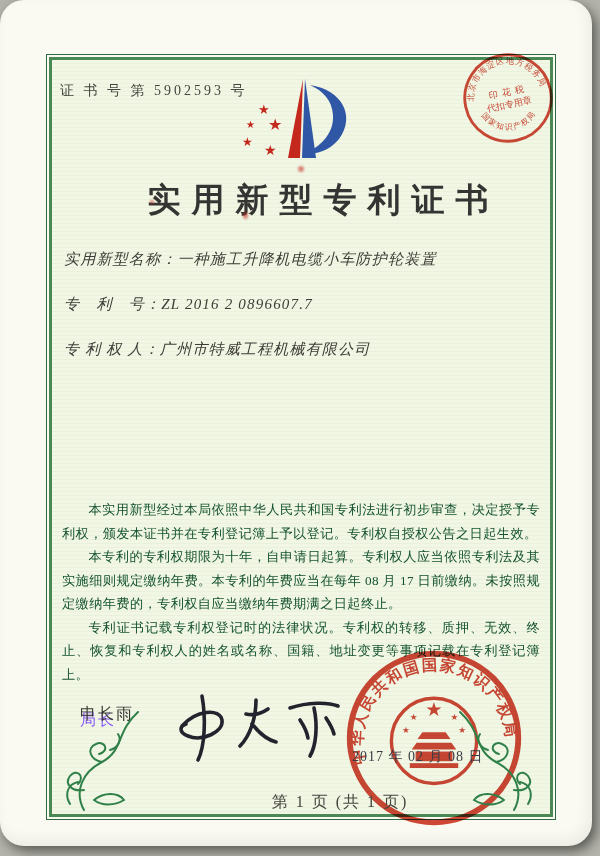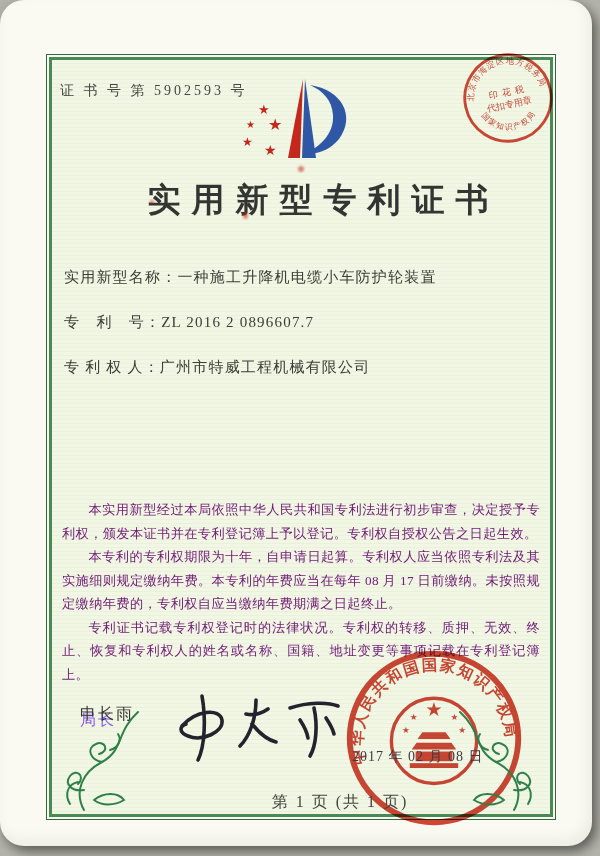--- a/index.html
+++ b/index.html
@@ -24,27 +24,27 @@
   }
   .cert-no{
     position:absolute;left:60px;top:82px;font-size:14px;letter-spacing:3px;color:#45453f;
   }
   .logo{position:absolute;left:230px;top:70px;width:140px;height:100px;}
   .doc-title{
     position:absolute;left:0;top:178px;width:600px;text-align:center;
     font-size:33px;font-weight:bold;letter-spacing:11px;color:#343432;text-indent:11px;margin-left:18px;
   }
   .speck{position:absolute;border-radius:50%;background:rgba(198,44,30,.55);filter:blur(1px);}
-  .fields{position:absolute;left:64px;top:268px;width:470px;}
+  .fields{position:absolute;left:64px;top:250px;width:470px;font-style:italic;}
   .field-row{height:45px;font-size:15px;color:#3d3c36;letter-spacing:1.2px;white-space:nowrap;}
   .field-label{color:#3d3c36;}
   .field-value{color:#3d3c36;}
   .paragraphs{
     position:absolute;left:62px;top:498px;width:478px;
-    font-size:13.2px;line-height:23.5px;color:#701a75;text-align:justify;letter-spacing:.4px;
+    font-size:13.2px;line-height:23.5px;color:#14532d;text-align:justify;letter-spacing:.4px;
   }
   .paragraphs p{margin:0;text-indent:2em;}
   .sig-role{position:absolute;left:80px;top:710px;font-size:16px;color:#8b5cf6;
     font-family:"Liberation Sans","DejaVu Sans",sans-serif;letter-spacing:2px;}
   .sig-name{position:absolute;left:80px;top:704px;font-size:16px;color:#35352f;
     font-family:Liberation Mono, monospace;letter-spacing:2px;}
   .sig-script{position:absolute;left:168px;top:688px;width:180px;height:84px;}
   .seal-small{position:absolute;left:460px;top:50px;width:96px;height:96px;opacity:.92;mix-blend-mode:multiply;}
   .seal-big{position:absolute;left:342px;top:646px;width:184px;height:184px;opacity:.93;mix-blend-mode:multiply;}
   .seal-date{

